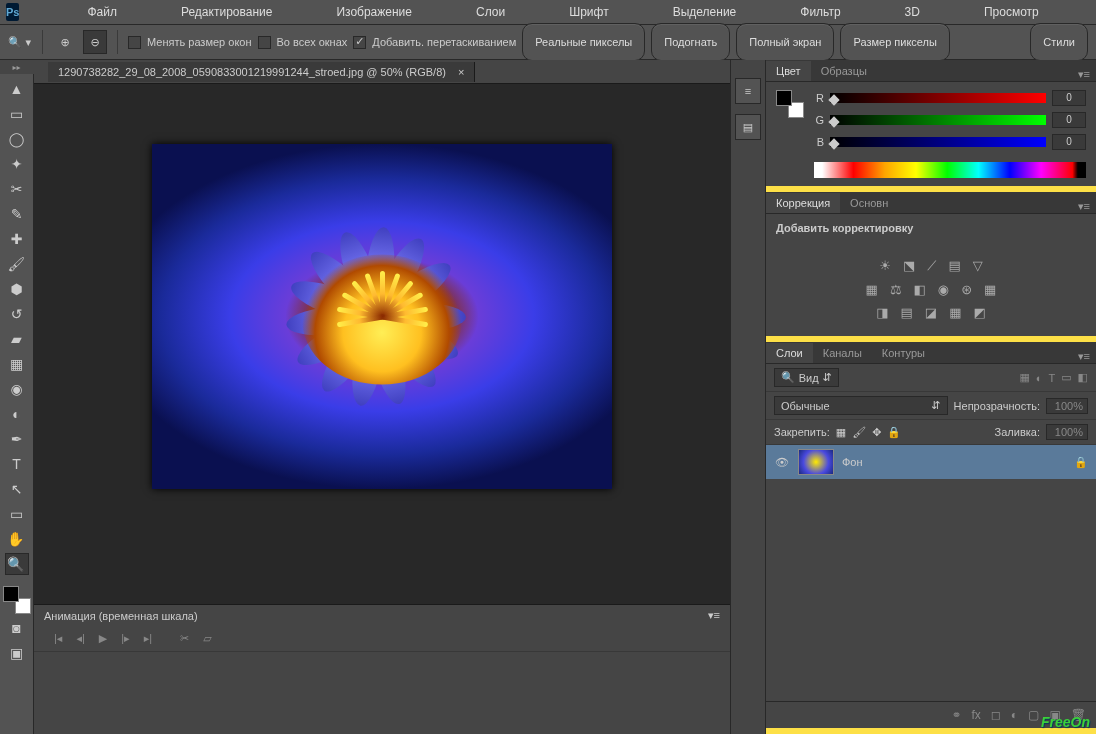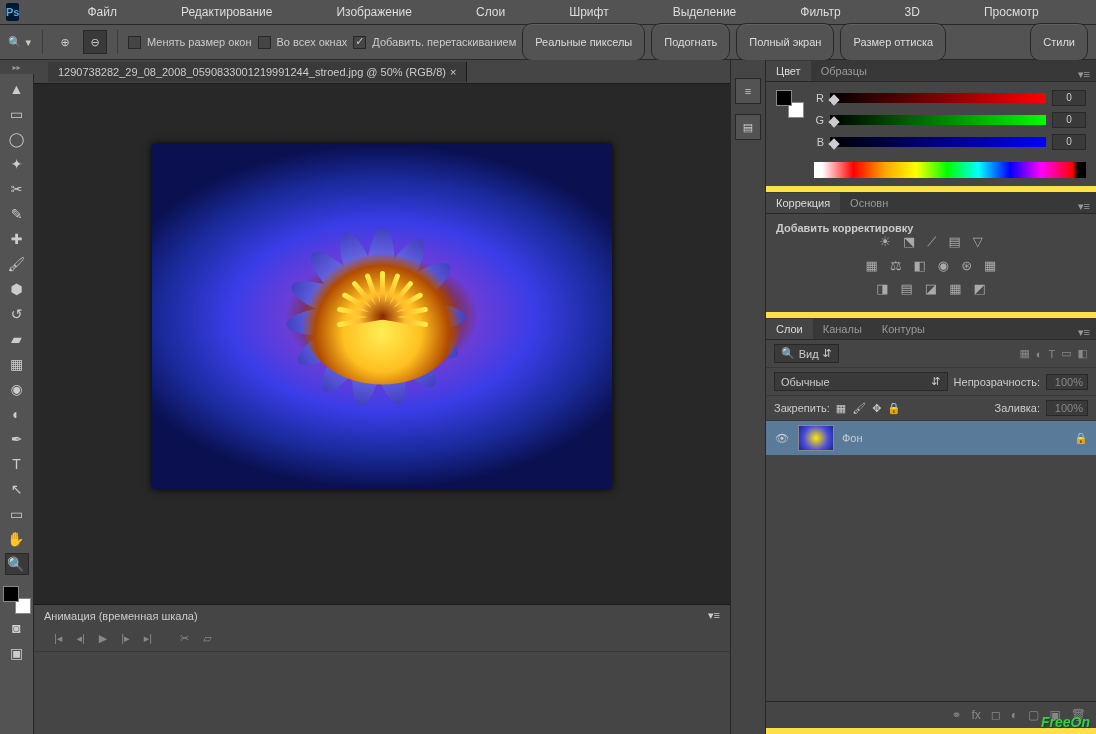--- a/index.html
+++ b/index.html
@@ -20,21 +20,21 @@
 .main { display:flex; height:calc(100% - 60px); }
 .toolcol { width:34px; background:#535353; border-right:1px solid #282828; display:flex; flex-direction:column; align-items:center; padding-top:18px; gap:3px; }
 .toolcol .tbtn { width:24px; height:22px; display:flex; align-items:center; justify-content:center; color:#ccc; cursor:pointer; font-size:14px; position:relative; }
 .toolcol .tbtn.sel { background:#3a3a3a; }
 .toolcol .collapse { position:absolute; top:0; height:14px; width:34px; background:#454545; display:flex; align-items:center; justify-content:center; font-size:8px; color:#999; }
 .swatch-pair { position:relative; width:28px; height:28px; margin-top:8px; }
 .sw-fg { position:absolute; top:0; left:0; width:16px; height:16px; background:#000; border:1px solid #888; z-index:2; }
 .sw-bg { position:absolute; bottom:0; right:0; width:16px; height:16px; background:#fff; border:1px solid #888; }
 .midcol { flex:1; display:flex; flex-direction:column; background:#282828; min-width:0; }
 .doctab-row { height:24px; background:#454545; display:flex; align-items:center; border-bottom:1px solid #1a1a1a; }
-.doctab { background:#3a3a3a; padding:4px 10px; color:#ccc; font-size:11px; display:flex; align-items:center; gap:4px; border-right:1px solid #1a1a1a;text-align:center; }
+.doctab { background:#3a3a3a; padding:4px 10px; color:#ccc; font-size:11px; display:flex; align-items:center; gap:12px; border-right:1px solid #1a1a1a;text-align:center; }
 .canvas-wrap { flex:1; background:#282828; position:relative; overflow:hidden; display:flex; align-items:flex-start; justify-content:center; padding-top:60px; }
 .canvas { width:460px; height:345px; box-shadow:0 0 8px #000; position:relative; overflow:hidden; }
 .flower-bg { position:absolute; inset:0; background:radial-gradient(ellipse 60% 50% at 50% 50%, #ffea00 0%, #ffb000 15%, #8a2a00 22%, #6a3dd8 35%, #3a3de8 55%, #1a2a9a 80%, #0a1050 100%); }
 .petal { position:absolute; width:90px; height:28px; background:linear-gradient(90deg,#5a5af0,#7a7af8,#4040c0); border-radius:50% 80% 80% 50%; left:50%; top:50%; transform-origin:0 50%; }
 .center-glow { position:absolute; left:50%; top:50%; width:160px; height:130px; transform:translate(-50%,-48%); background:radial-gradient(circle at 50% 60%, #ffee55 0%, #ffc020 35%, #b04a00 60%, transparent 72%); border-radius:50%; }
 .stamen { position:absolute; width:5px; height:46px; background:linear-gradient(#fff04a,#ffba30,#8a2a00); left:50%; top:50%; transform-origin:50% 100%; border-radius:3px 3px 0 0; }
 .status { height:20px; background:#454545; display:flex; align-items:center; padding:0 8px; font-size:11px; gap:18px; border-top:1px solid #1a1a1a; }
 .anim { background:#454545; border-top:1px solid #1a1a1a; flex:0 0 130px; display:flex; flex-direction:column; }
 .anim-hd { padding:4px 10px; font-size:11px; display:flex; align-items:center; }
 .anim-ctrl { display:flex; align-items:center; gap:14px; padding:6px 20px; border-bottom:1px solid #383838; }
@@ -54,21 +54,21 @@
 .srow { display:flex; align-items:center; gap:6px; font-size:11px; }
 .srow .lab { width:12px; text-align:right; }
 .srow .track { flex:1; height:10px; position:relative; cursor:pointer; }
 .srow .track::after { content:""; position:absolute; left:0; top:3px; width:8px; height:8px; background:#ccc; transform:rotate(45deg); }
 .srow .val { width:34px; height:16px; background:#3a3a3a; border:1px solid #282828; text-align:center; color:#ccc; font-size:10px; line-height:14px; }
 .track.r { background:linear-gradient(90deg,#000,#f00); }
 .track.g { background:linear-gradient(90deg,#000,#0f0); }
 .track.b { background:linear-gradient(90deg,#000,#00f); }
 .spectrum { height:16px; margin:4px 10px 8px 48px; background:linear-gradient(90deg,#fff 0%,#fff 3%,red,orange,yellow,lime,cyan,blue,magenta,red 95%,#000 97%,#000); cursor:pointer; }
 .adj-body { padding:8px 10px; }
-.adj-title { font-size:11px; font-weight:bold; margin-bottom:0; }
+.adj-title { font-size:11px; font-weight:bold; margin-bottom:24px; }
 .adj-row { display:flex; gap:12px; justify-content:center; margin-bottom:8px; color:#aaa; font-size:13px; }
 .adj-row span { cursor:pointer; }
 .layers-body { flex:1; display:flex; flex-direction:column; font-size:11px; }
 .lrow { display:flex; align-items:center; padding:4px 8px; gap:6px; border-bottom:1px solid #383838; }
 .sel { background:#3a3a3a; border:1px solid #282828; padding:2px 6px; color:#ccc; display:flex; align-items:center; gap:4px; cursor:pointer; }
 .numbox { background:#3a3a3a; border:1px solid #282828; padding:1px 4px; color:#888; width:42px; text-align:right; }
 .layer-item { display:flex; align-items:center; background:#5a7a9a; padding:4px 8px; gap:8px; }
 .eye { width:16px; color:#ccc; text-align:center; cursor:pointer; }
 .thumb { width:36px; height:26px; background:radial-gradient(circle at 50% 50%,#ffea00,#4a4ae0 60%,#1a2a80); border:1px solid #888; }
 .lock { margin-left:auto; color:#ccc; font-size:11px; }
@@ -113,21 +113,21 @@
       <span class="chk"></span>
       <span>Во всех окнах</span>
     </label>
   <label class="chk-lbl">
       <span class="chk on"></span>
       <span>Добавить. перетаскиванием</span>
     </label>
   <button class="btn">Реальные пикселы</button>
   <button class="btn">Подогнать</button>
   <button class="btn">Полный экран</button>
-  <button class="btn">Размер оттиска</button>
+  <button class="btn">Размер пикселы</button>
   <button class="btn" style="margin-left:auto">Стили</button>
 </div>
 
 <div class="main">
   <div class="toolcol" style="position:relative">
     <div class="collapse">▸▸</div>
     <div class="tbtn">▲</div>
     <div class="tbtn">▭</div>
     <div class="tbtn">◯</div>
     <div class="tbtn">✦</div>

